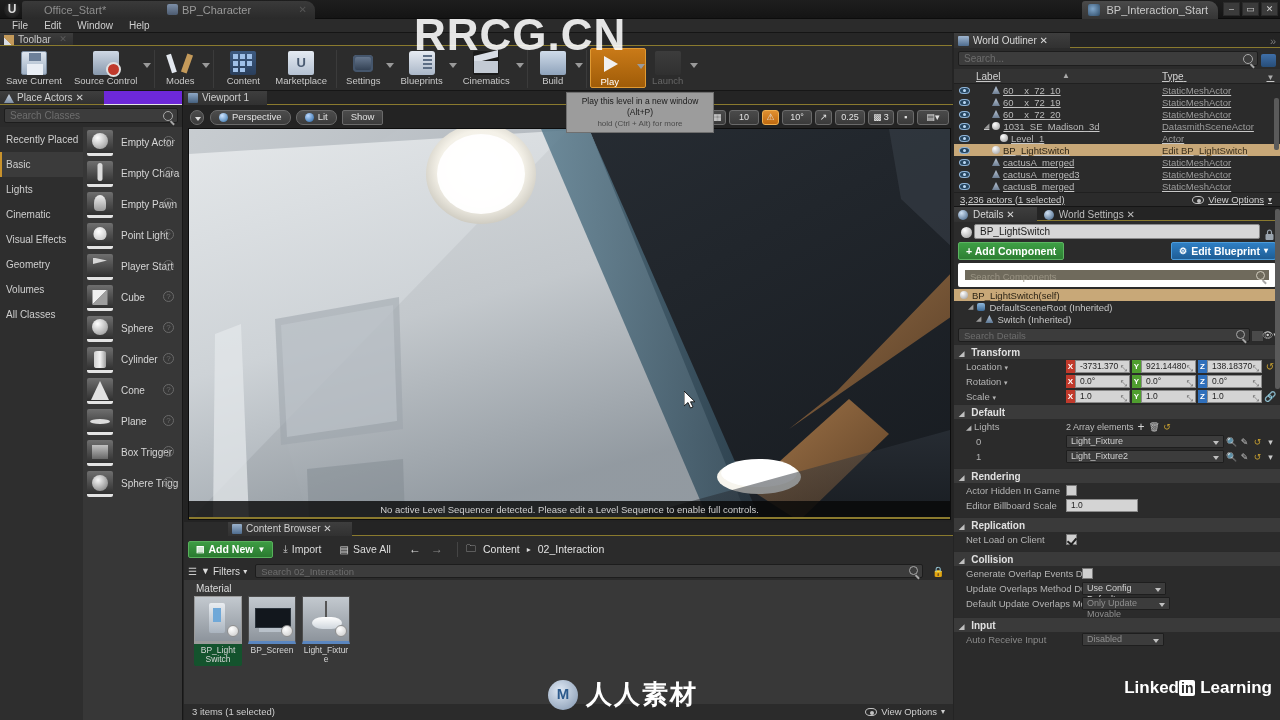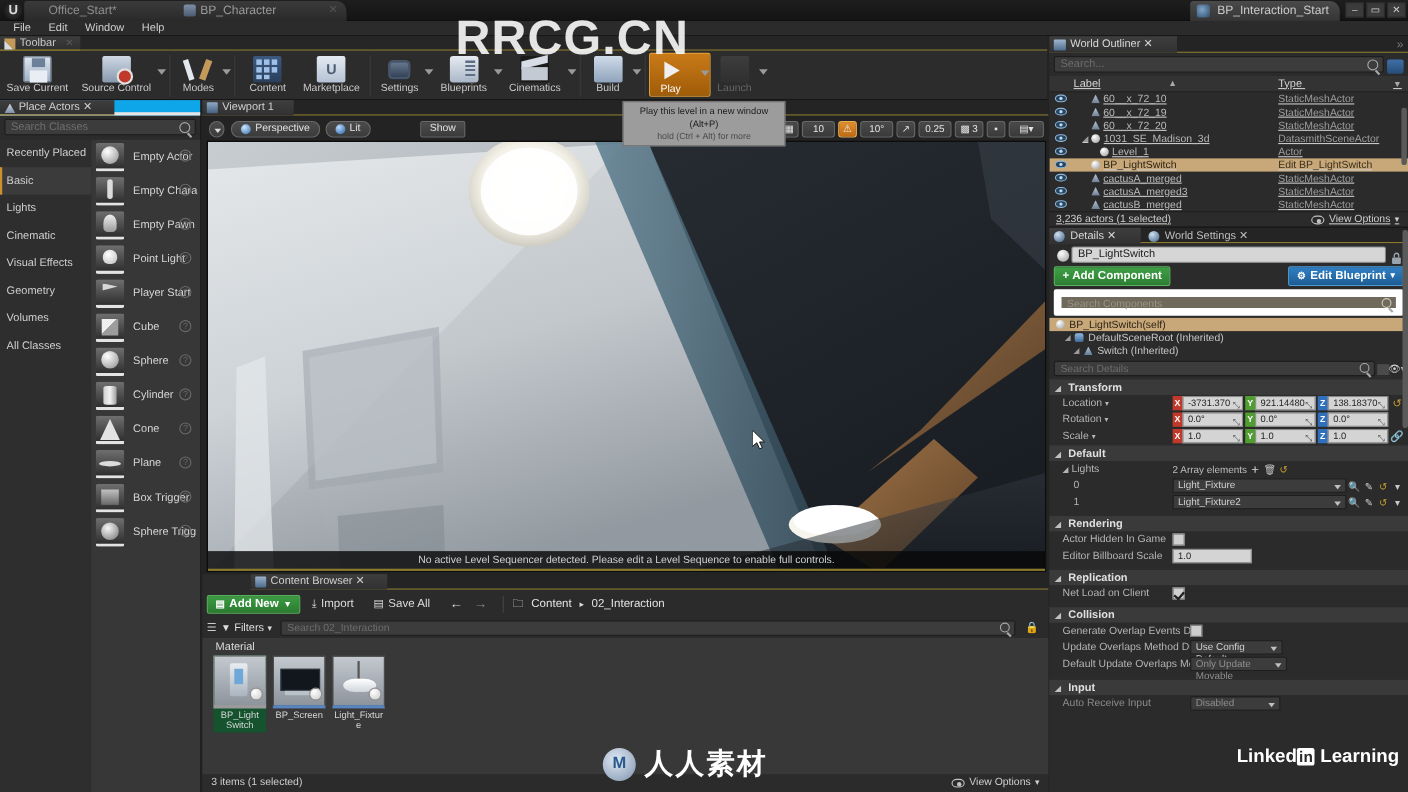--- a/index.html
+++ b/index.html
@@ -141,21 +141,21 @@
   
   .leftpanel {
     position:absolute; left:0; top:91px; width:183px; height:629px;
     background:#2b2b2b; border-right:1px solid #171717;
   }
   .lp-tab {
     height:14px; line-height:14px; font-size:10px; color:#d0d0d0;
     padding-left:17px; padding-right:20px; display:inline-block; position:relative;
     background:linear-gradient(#3e3e3e,#313131); border-bottom:1px solid #8a7a2e;
   }
-  .lp-tabstrip { height:14px; background:#0ea5e9; border-bottom:3px solid #e5e5e5; }
+  .lp-tabstrip { height:14px; background:#6d28d9; border-bottom:1px solid #e5e5e5; }
   .searchbox {
     margin:3px 4px; height:15px; background:#3c3c3c; border:1px solid #1d1d1d;
     border-radius:2px; position:relative;
   }
   .searchbox input {
     width:100%; height:100%; background:transparent; border:0; outline:none;
     color:#bdbdbd; font-size:10px; padding:0 18px 0 5px; font-family:inherit;
   }
   .searchbox input::placeholder { color:#6e6e6e; }
   .search-ic { position:absolute; right:4px; top:2px; width:10px;height:10px;
@@ -199,21 +199,21 @@
     display:inline-block;position:relative;background:linear-gradient(#3e3e3e,#313131);
   }
   .vp-tab .vt-ic{position:absolute;left:4px;top:2px;width:10px;height:10px;
     background:linear-gradient(#8ea8c6,#45607e);border-radius:1px;}
   .vp-toolrow { position:absolute; left:0; top:16px; right:0; height:20px; display:flex; align-items:center; padding-left:6px;}
   .vbtn {
     height:15px; background:linear-gradient(#4c4c4c,#3b3b3b); border:1px solid #6a6a6a;
     border-radius:7px; padding:0 8px; color:#e2e2e2; font-size:9.5px; line-height:14px;
     margin-right:5px; display:flex; align-items:center; gap:4px;
   }
-  .vbtn.sq { border-radius:2px;margin-left:40px; }
+  .vbtn.sq { border-radius:2px; }
   .vbtn .dot { width:9px;height:9px;border-radius:50%;background:radial-gradient(circle at 35% 30%,#cfe4ff,#2f6fa8); }
   .vbtn .dot.blue { background:radial-gradient(circle at 35% 30%,#bcd9ff,#2060a0); }
   .vbtn-caret { width:14px; height:15px; border-radius:7px; background:linear-gradient(#4c4c4c,#3b3b3b);
     border:1px solid #6a6a6a; margin-right:6px; position:relative;}
   .vbtn-caret:after{content:"";position:absolute;left:4px;top:6px;width:0;height:0;
     border-left:3px solid transparent;border-right:3px solid transparent;border-top:4px solid #ddd;}
   .vp-right { position:absolute; right:4px; top:16px; height:20px; display:flex; align-items:center; gap:3px;}
   .vr {
     height:15px; min-width:17px; padding:0 3px; background:linear-gradient(#4a4a4a,#3a3a3a);
     border:1px solid #6a6a6a; border-radius:3px; color:#e4e4e4; font-size:9px; line-height:13px; text-align:center;

